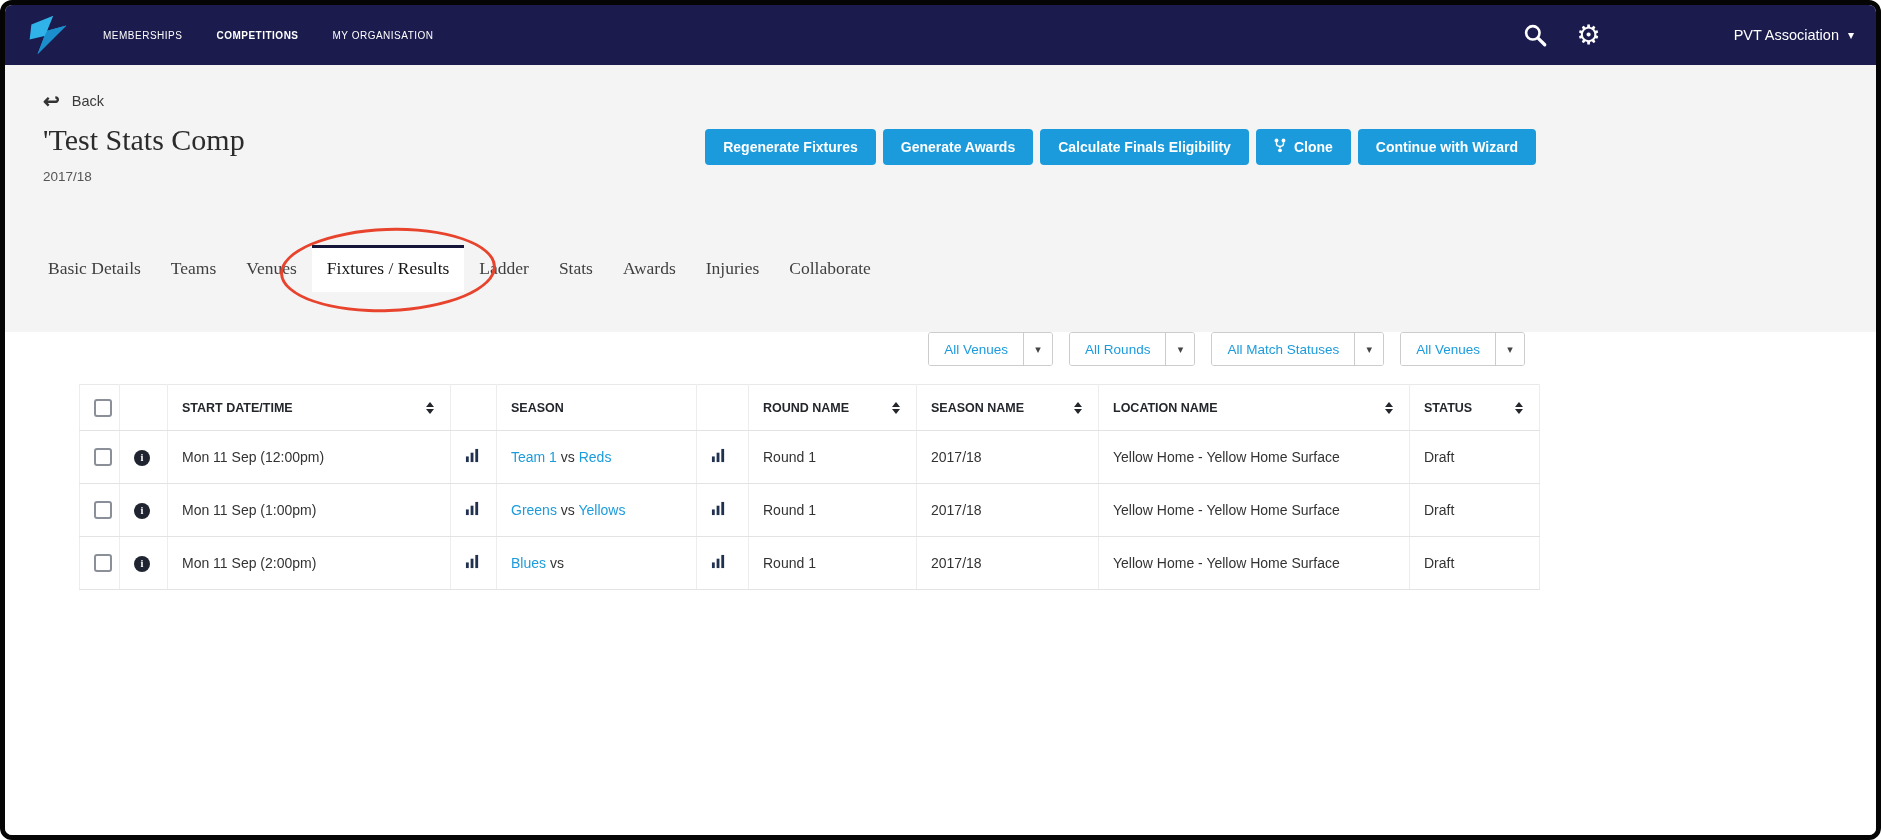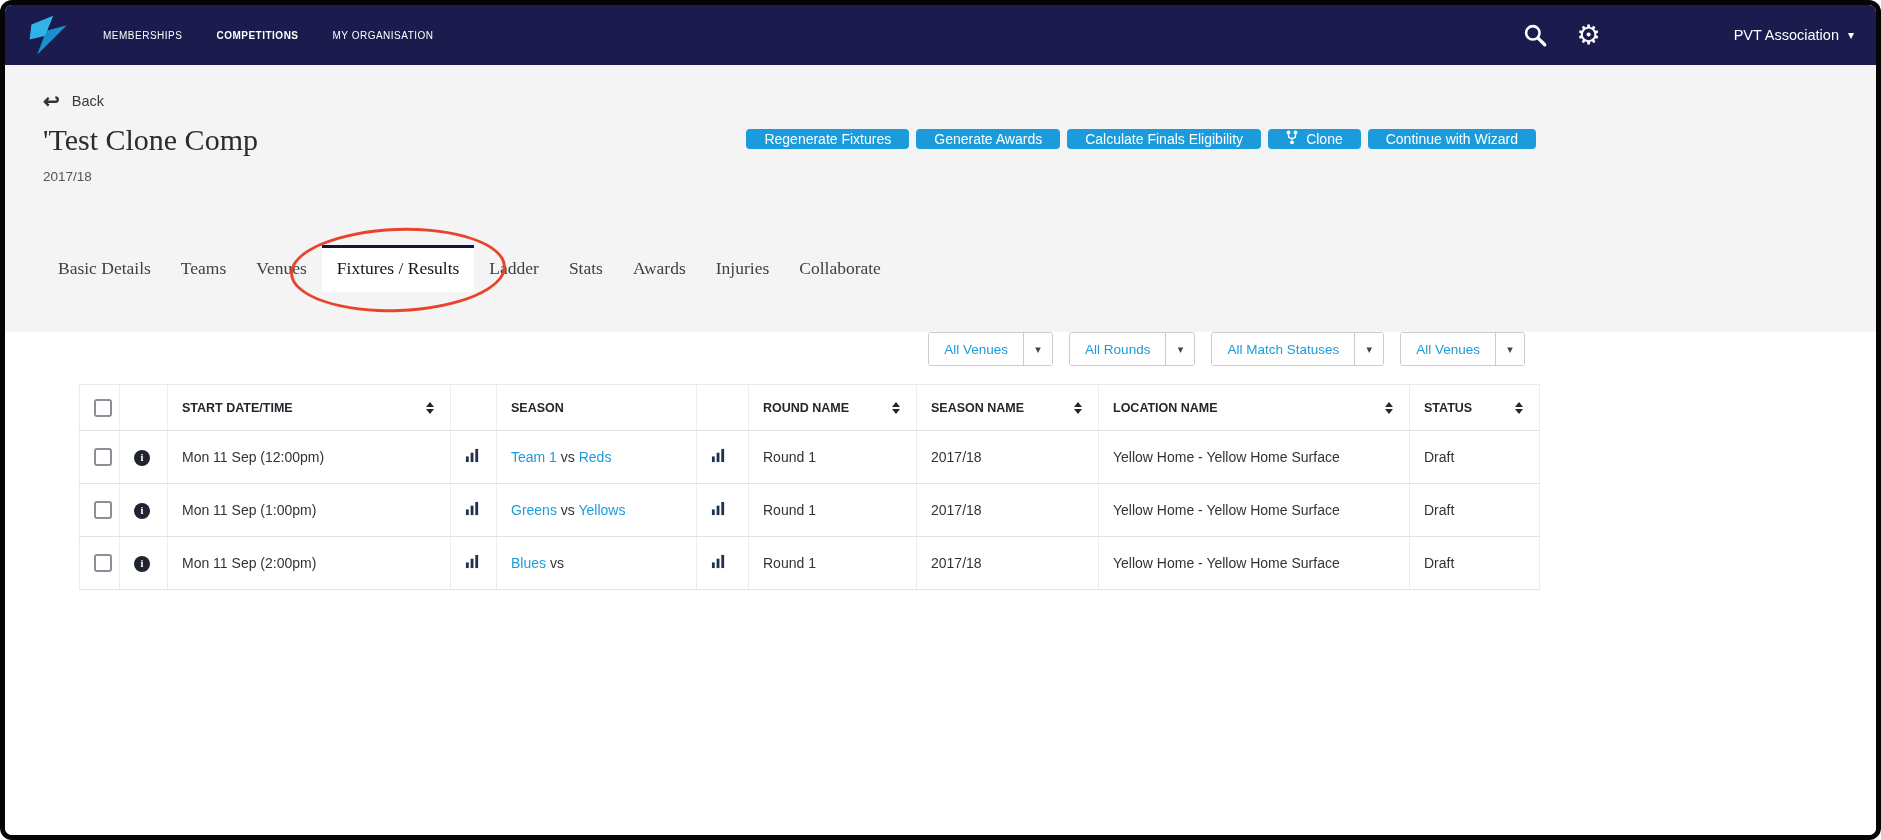--- a/index.html
+++ b/index.html
@@ -31,25 +31,25 @@
 
   
   .topsection{position:relative;height:227px;background:var(--page_bg);padding:26px 38px 0;}
   .back-row{display:flex;align-items:center;gap:12px;color:#3a3a3a;font-size:14.5px;}
   .back-icon{font-size:20px;font-weight:bold;color:#333;line-height:1;cursor:pointer;}
   .back-label{cursor:pointer;}
   .header-row{display:flex;justify-content:space-between;align-items:flex-start;margin-top:8px;padding-right:302px;}
   .title{font-family:"Liberation Serif","DejaVu Serif",serif;font-size:30px;color:#2b2b2b;margin:4px 0 12px;font-weight:500;}
   .season{color:#555;font-size:13.5px;}
   .actions{display:flex;gap:7px;margin-top:10px;}
-  .btn{background:var(--accent);color:#fff;border:none;border-radius:4px;height:20px;padding:0 18px;
-       font-size:14px;font-weight:400;font-family:"Liberation Sans",sans-serif;cursor:pointer;display:flex;align-items:center;gap:8px;white-space:nowrap;}
-
-  
-  .tabs{position:absolute;left:0;right:0;bottom:0;display:flex;padding:0 38px;align-items:flex-start;}
+  .btn{background:var(--accent);color:#fff;border:none;border-radius:4px;height:36px;padding:0 18px;
+       font-size:14px;font-weight:700;font-family:"Liberation Sans",sans-serif;cursor:pointer;display:flex;align-items:center;gap:8px;white-space:nowrap;}
+
+  
+  .tabs{position:absolute;left:0;right:0;bottom:0;display:flex;padding:0 28px;align-items:flex-start;}
   .tab{font-family:"Liberation Serif","DejaVu Serif",serif;font-size:17.5px;color:#3f3f3f;text-decoration:none;
        padding:10px 15px 13px;border-top:3px solid transparent;cursor:pointer;white-space:nowrap;}
   .tab.active{background:#fff;border-top-color:#15153a;color:#141414;position:relative;z-index:5;}
   .annotation{position:absolute;left:50%;top:50%;width:216px;height:84px;
        transform:translate(-50%,-50%) rotate(-2deg);
        border:3px solid var(--annotation_red);border-radius:50%;pointer-events:none;}
 
   
   .panel{background:#fff;height:548px;}
   .content{width:1460px;margin-left:60px;}
@@ -117,21 +117,21 @@
   </header>
 
   <section class="topsection">
     <div class="back-row">
       <span class="back-icon">↩</span>
       <a class="back-label">Back</a>
     </div>
 
     <div class="header-row">
       <div>
-        <h1 class="title">'Test Clone Comp</h1>
+        <h1 class="title">'Test Stats Comp</h1>
         <div class="season">2017/18</div>
       </div>
       <div class="actions">
         <button class="btn">Regenerate Fixtures</button>
         <button class="btn">Generate Awards</button>
         <button class="btn">Calculate Finals Eligibility</button>
         <button class="btn">
           <span>
             <svg width="12" height="15" viewBox="0 0 12 15">
               <circle cx="2.5" cy="2.5" r="1.9" fill="#fff"></circle>

